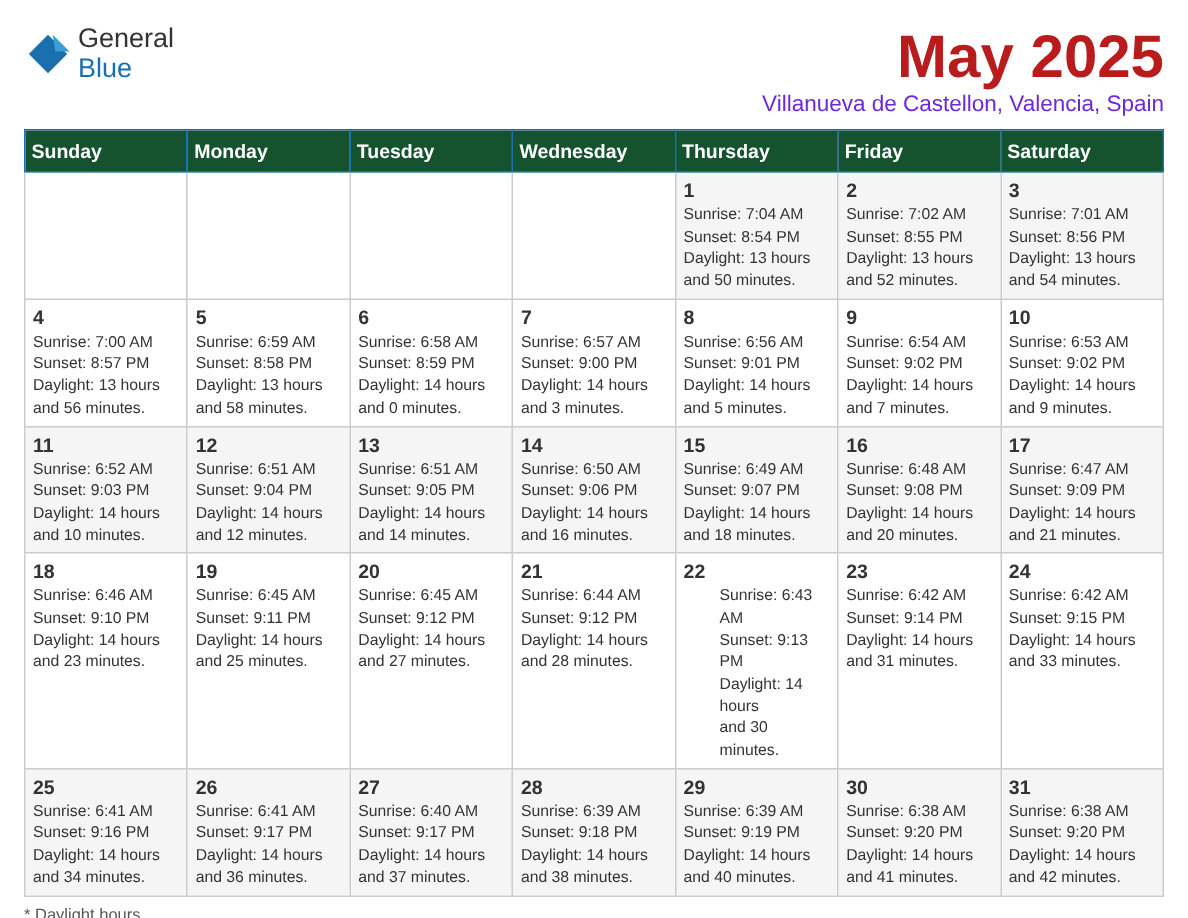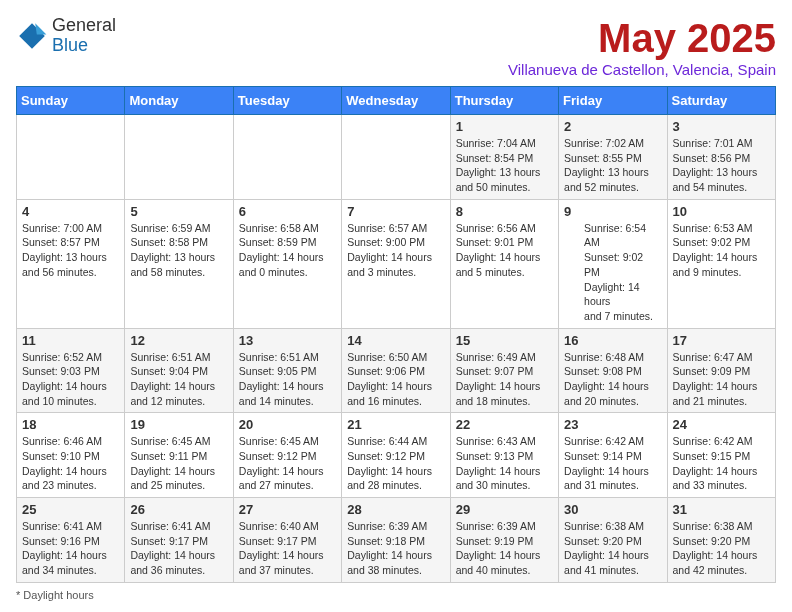--- a/index.html
+++ b/index.html
@@ -43,21 +43,21 @@
     .subtitle {
       font-size: 15px;
       color: #6d28d9;
     }
     table {
       width: 100%;
       border-collapse: collapse;
       font-size: 11px;
     }
     thead th {
-      background: #3b82f6;
+      background: #14532d;
       color: #fff;
       padding: 6px 4px;
       text-align: left;
       font-size: 13px;
       font-weight: bold;
       border: 1px solid #1a6faf;
     }
     tbody td {
       border: 1px solid #ccc;
       vertical-align: top;
@@ -185,21 +185,21 @@
         </td>
         <td>
           <span class="day-num">8</span>
           <div class="day-info" style="white-space: pre-line;">Sunrise: 6:56 AM
 Sunset: 9:01 PM
 Daylight: 14 hours
 and 5 minutes.</div>
         </td>
         <td>
           <span class="day-num">9</span>
-          <div class="day-info" style="white-space: pre-line; margin-left: 20px;">Sunrise: 6:54 AM
+          <div class="day-info" style="white-space: pre-line;">Sunrise: 6:54 AM
 Sunset: 9:02 PM
 Daylight: 14 hours
 and 7 minutes.</div>
         </td>
         <td>
           <span class="day-num">10</span>
           <div class="day-info" style="white-space: pre-line;">Sunrise: 6:53 AM
 Sunset: 9:02 PM
 Daylight: 14 hours
 and 9 minutes.</div>
@@ -280,21 +280,21 @@
         </td>
         <td>
           <span class="day-num">21</span>
           <div class="day-info" style="white-space: pre-line;">Sunrise: 6:44 AM
 Sunset: 9:12 PM
 Daylight: 14 hours
 and 28 minutes.</div>
         </td>
         <td>
           <span class="day-num">22</span>
-          <div class="day-info" style="white-space: pre-line;">Sunrise: 6:43 AM
+          <div class="day-info" style="white-space: pre-line; margin-left: 24px;">Sunrise: 6:43 AM
 Sunset: 9:13 PM
 Daylight: 14 hours
 and 30 minutes.</div>
         </td>
         <td>
           <span class="day-num">23</span>
           <div class="day-info" style="white-space: pre-line;">Sunrise: 6:42 AM
 Sunset: 9:14 PM
 Daylight: 14 hours
 and 31 minutes.</div>

